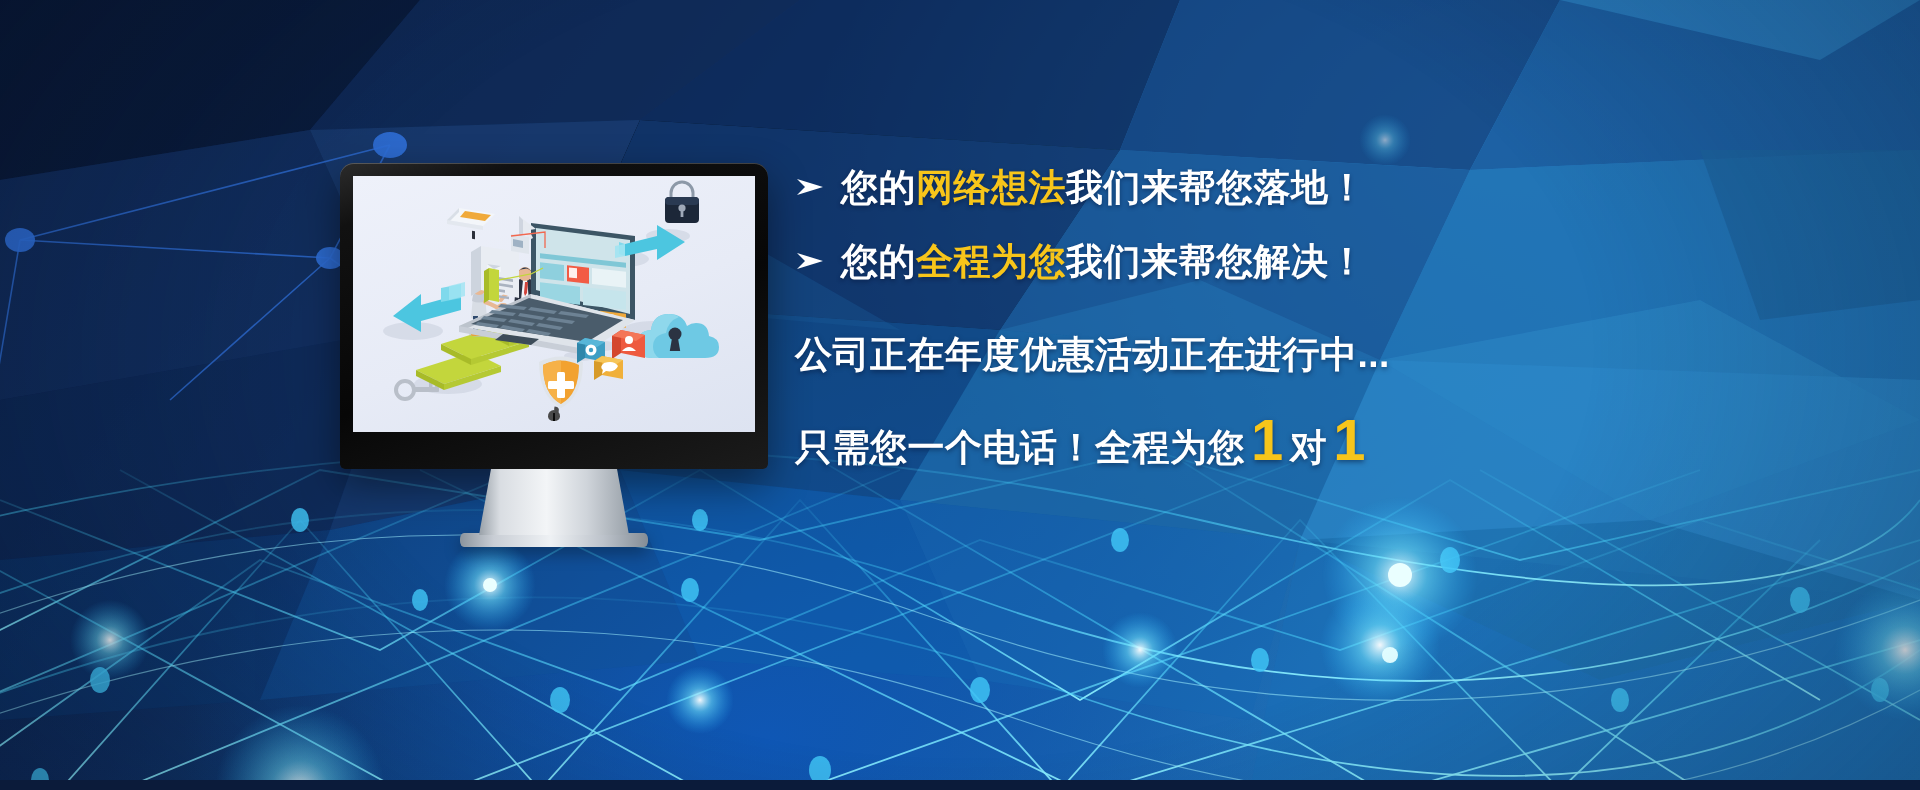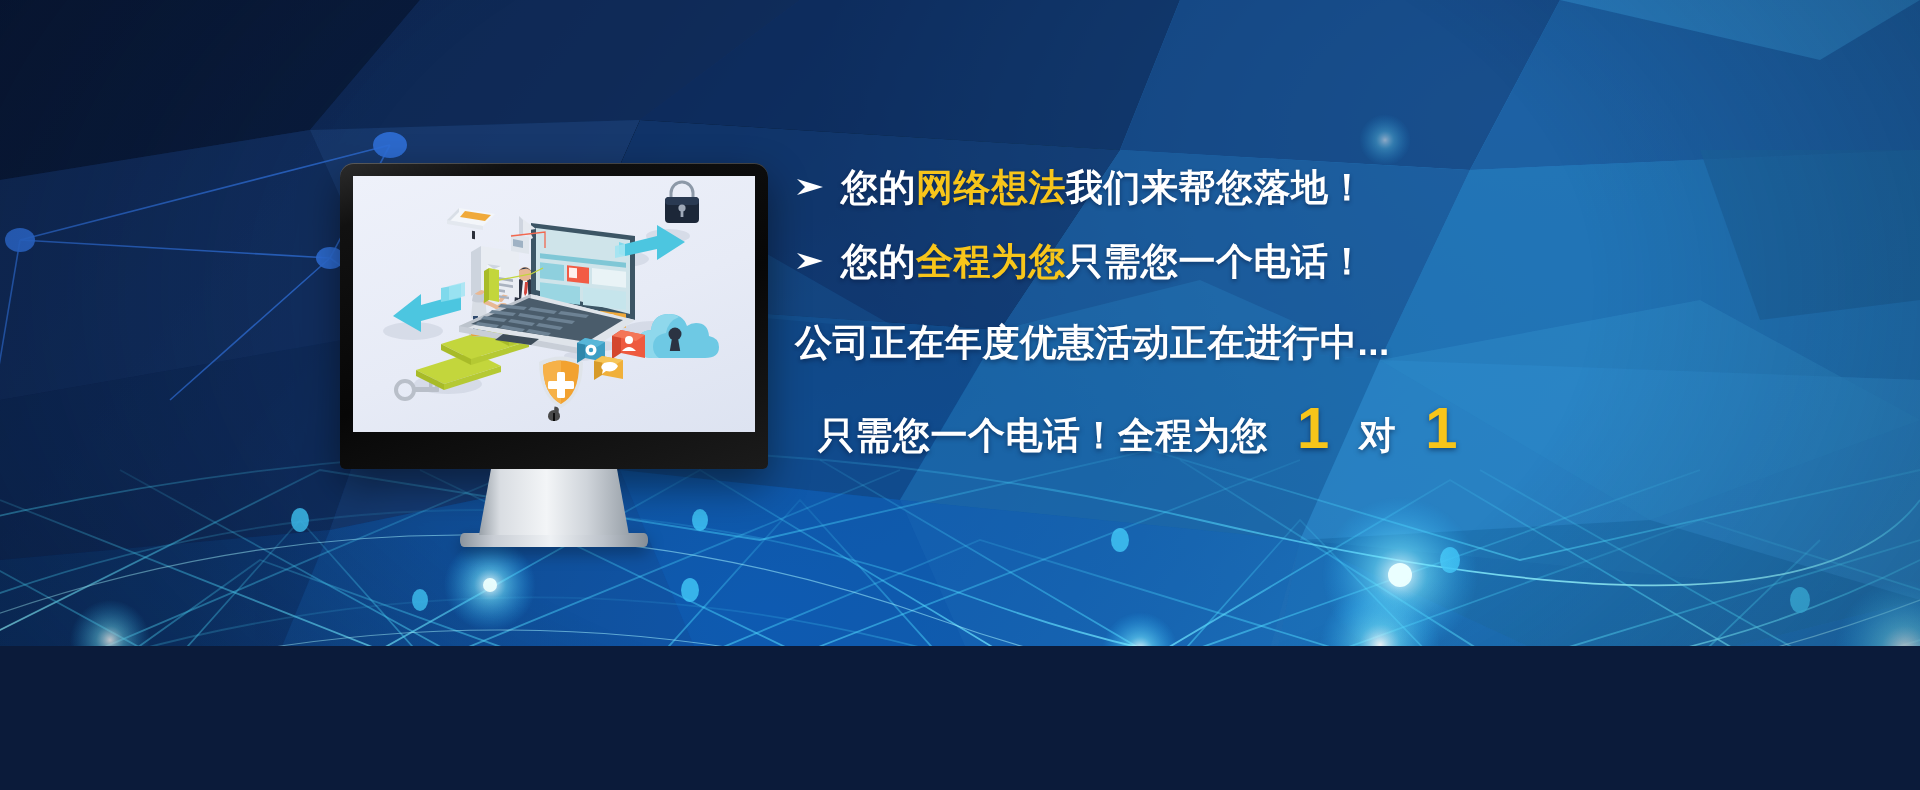--- a/index.html
+++ b/index.html
@@ -5,21 +5,21 @@
   * { margin:0; padding:0; box-sizing:border-box; }
   html,body { background:#0b1b3a; }
   body {
     width:1920px; height:790px;
     font-family:"Liberation Sans","DejaVu Sans",sans-serif;
     overflow:hidden;
   }
 
   #banner {
     position:relative;
-    width:1920px; height:646px;
+    width:1920px; height:780px;
     overflow:hidden;
     background:#0d2a5c;
   }
 
   
   .bg-layer { position:absolute; inset:0; }
   .bg-base {
     background:
       radial-gradient(ellipse 1100px 700px at 78% 18%, #2a7fc4 0%, rgba(42,127,196,0) 62%),
       radial-gradient(ellipse 900px 620px at 40% 95%, #0f57b5 0%, rgba(15,87,181,0) 65%),
@@ -93,37 +93,37 @@
   .arrow-ico svg { display:block; }
   .bullet-text {
     font-size:37px; font-weight:bold; color:#ffffff;
     letter-spacing:.5px; line-height:1;
     text-shadow:0 2px 4px rgba(0,16,48,.45);
     white-space:nowrap;
   }
   .hl { color:#f7c51a; }
 
   .promo1 {
-    margin-top:26px;
+    margin-top:38px;
     font-size:37px; font-weight:bold; color:#ffffff;
     line-height:1; letter-spacing:.5px; white-space:nowrap;
     text-shadow:0 2px 5px rgba(0,16,48,.5);
   }
   .promo2 {
     margin-top:38px;
     font-size:37px; font-weight:bold; color:#ffffff;
     line-height:1; letter-spacing:.5px; white-space:nowrap;
     text-shadow:0 2px 5px rgba(0,16,48,.5);
     display:flex; align-items:baseline;
   }
   .big-one {
     color:#f7c51a; font-size:58px; font-weight:bold;
     padding:0 6px; line-height:1;
   }
-  .promo2 span { display:inline-block;margin-left:23px; }
+  .promo2 span { display:inline-block; }
 </style>
 </head>
 <body>
 
 <div id="banner">
 
   <div class="bg-layer bg-base"></div>
 
   <div class="bg-layer bg-poly">
     <svg width="1920" height="790" viewBox="0 0 1920 790" preserveAspectRatio="none">
@@ -467,21 +467,21 @@
       </span>
       <span class="bullet-text"><span>您的</span><span class="hl">网络想法</span><span>我们来帮您落地！</span></span>
     </div>
 
     <div class="bullet-line">
       <span class="arrow-ico">
         <svg width="30" height="22" viewBox="0 0 30 22">
           <polygon points="2,3 28,11 2,19 10,11" fill="#ffffff"></polygon>
         </svg>
       </span>
-      <span class="bullet-text"><span>您的</span><span class="hl">全程为您</span><span>只需您一个电话！</span></span>
+      <span class="bullet-text"><span>您的</span><span class="hl">全程为您</span><span>我们来帮您解决！</span></span>
     </div>
 
 
     <div class="promo1">公司正在年度优惠活动正在进行中...</div>
 
     <div class="promo2">
       <span>只需您一个电话！全程为您</span>
       <span class="big-one">1</span>
       <span>对</span>
       <span class="big-one">1</span>

